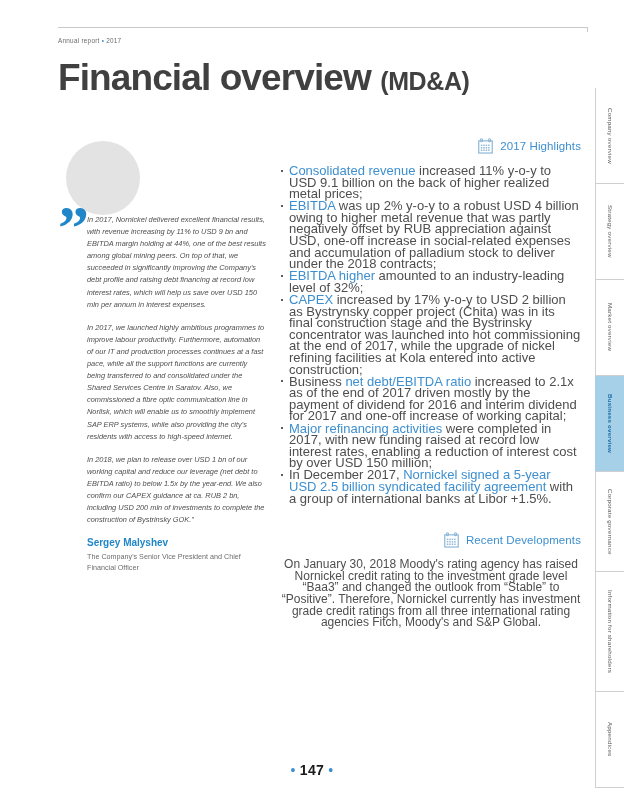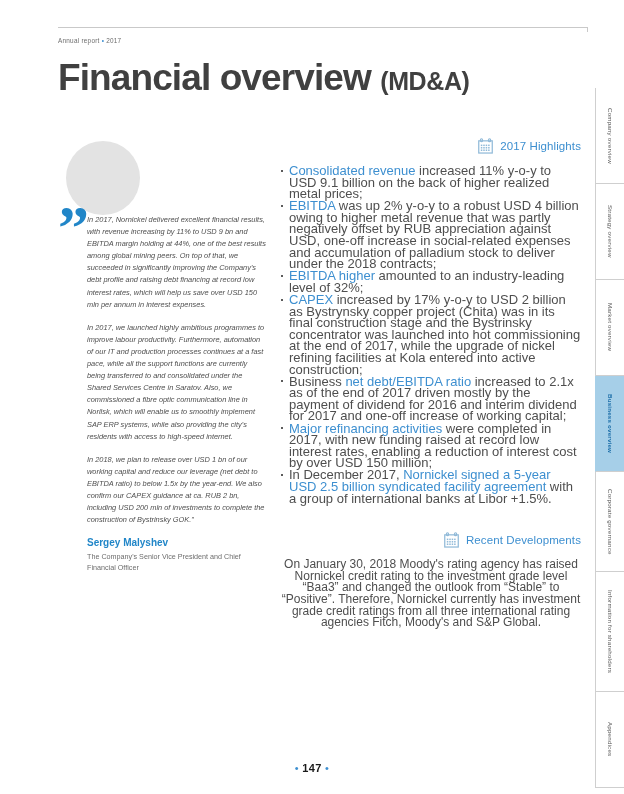--- a/index.html
+++ b/index.html
@@ -168,21 +168,21 @@
   }
   .tab.active { background: #a6cfe8; border-left: 1px solid #a6cfe8; }
   .tab.active .lbl { color: #1c6ea8; font-weight: bold; }
 
   
   .footer {
     position: absolute;
     left: 0; top: 762px;
     width: 624px;
     text-align: center;
-    font-size: 11px;
+    font-size: 14px;
     font-weight: bold;
     color: #1a1a1a;
     letter-spacing: .3px;
   }
   .footer .dot { color: #3d8fd0; font-weight: normal; }
 </style>
 </head>
 <body>
 
 <div class="page">

